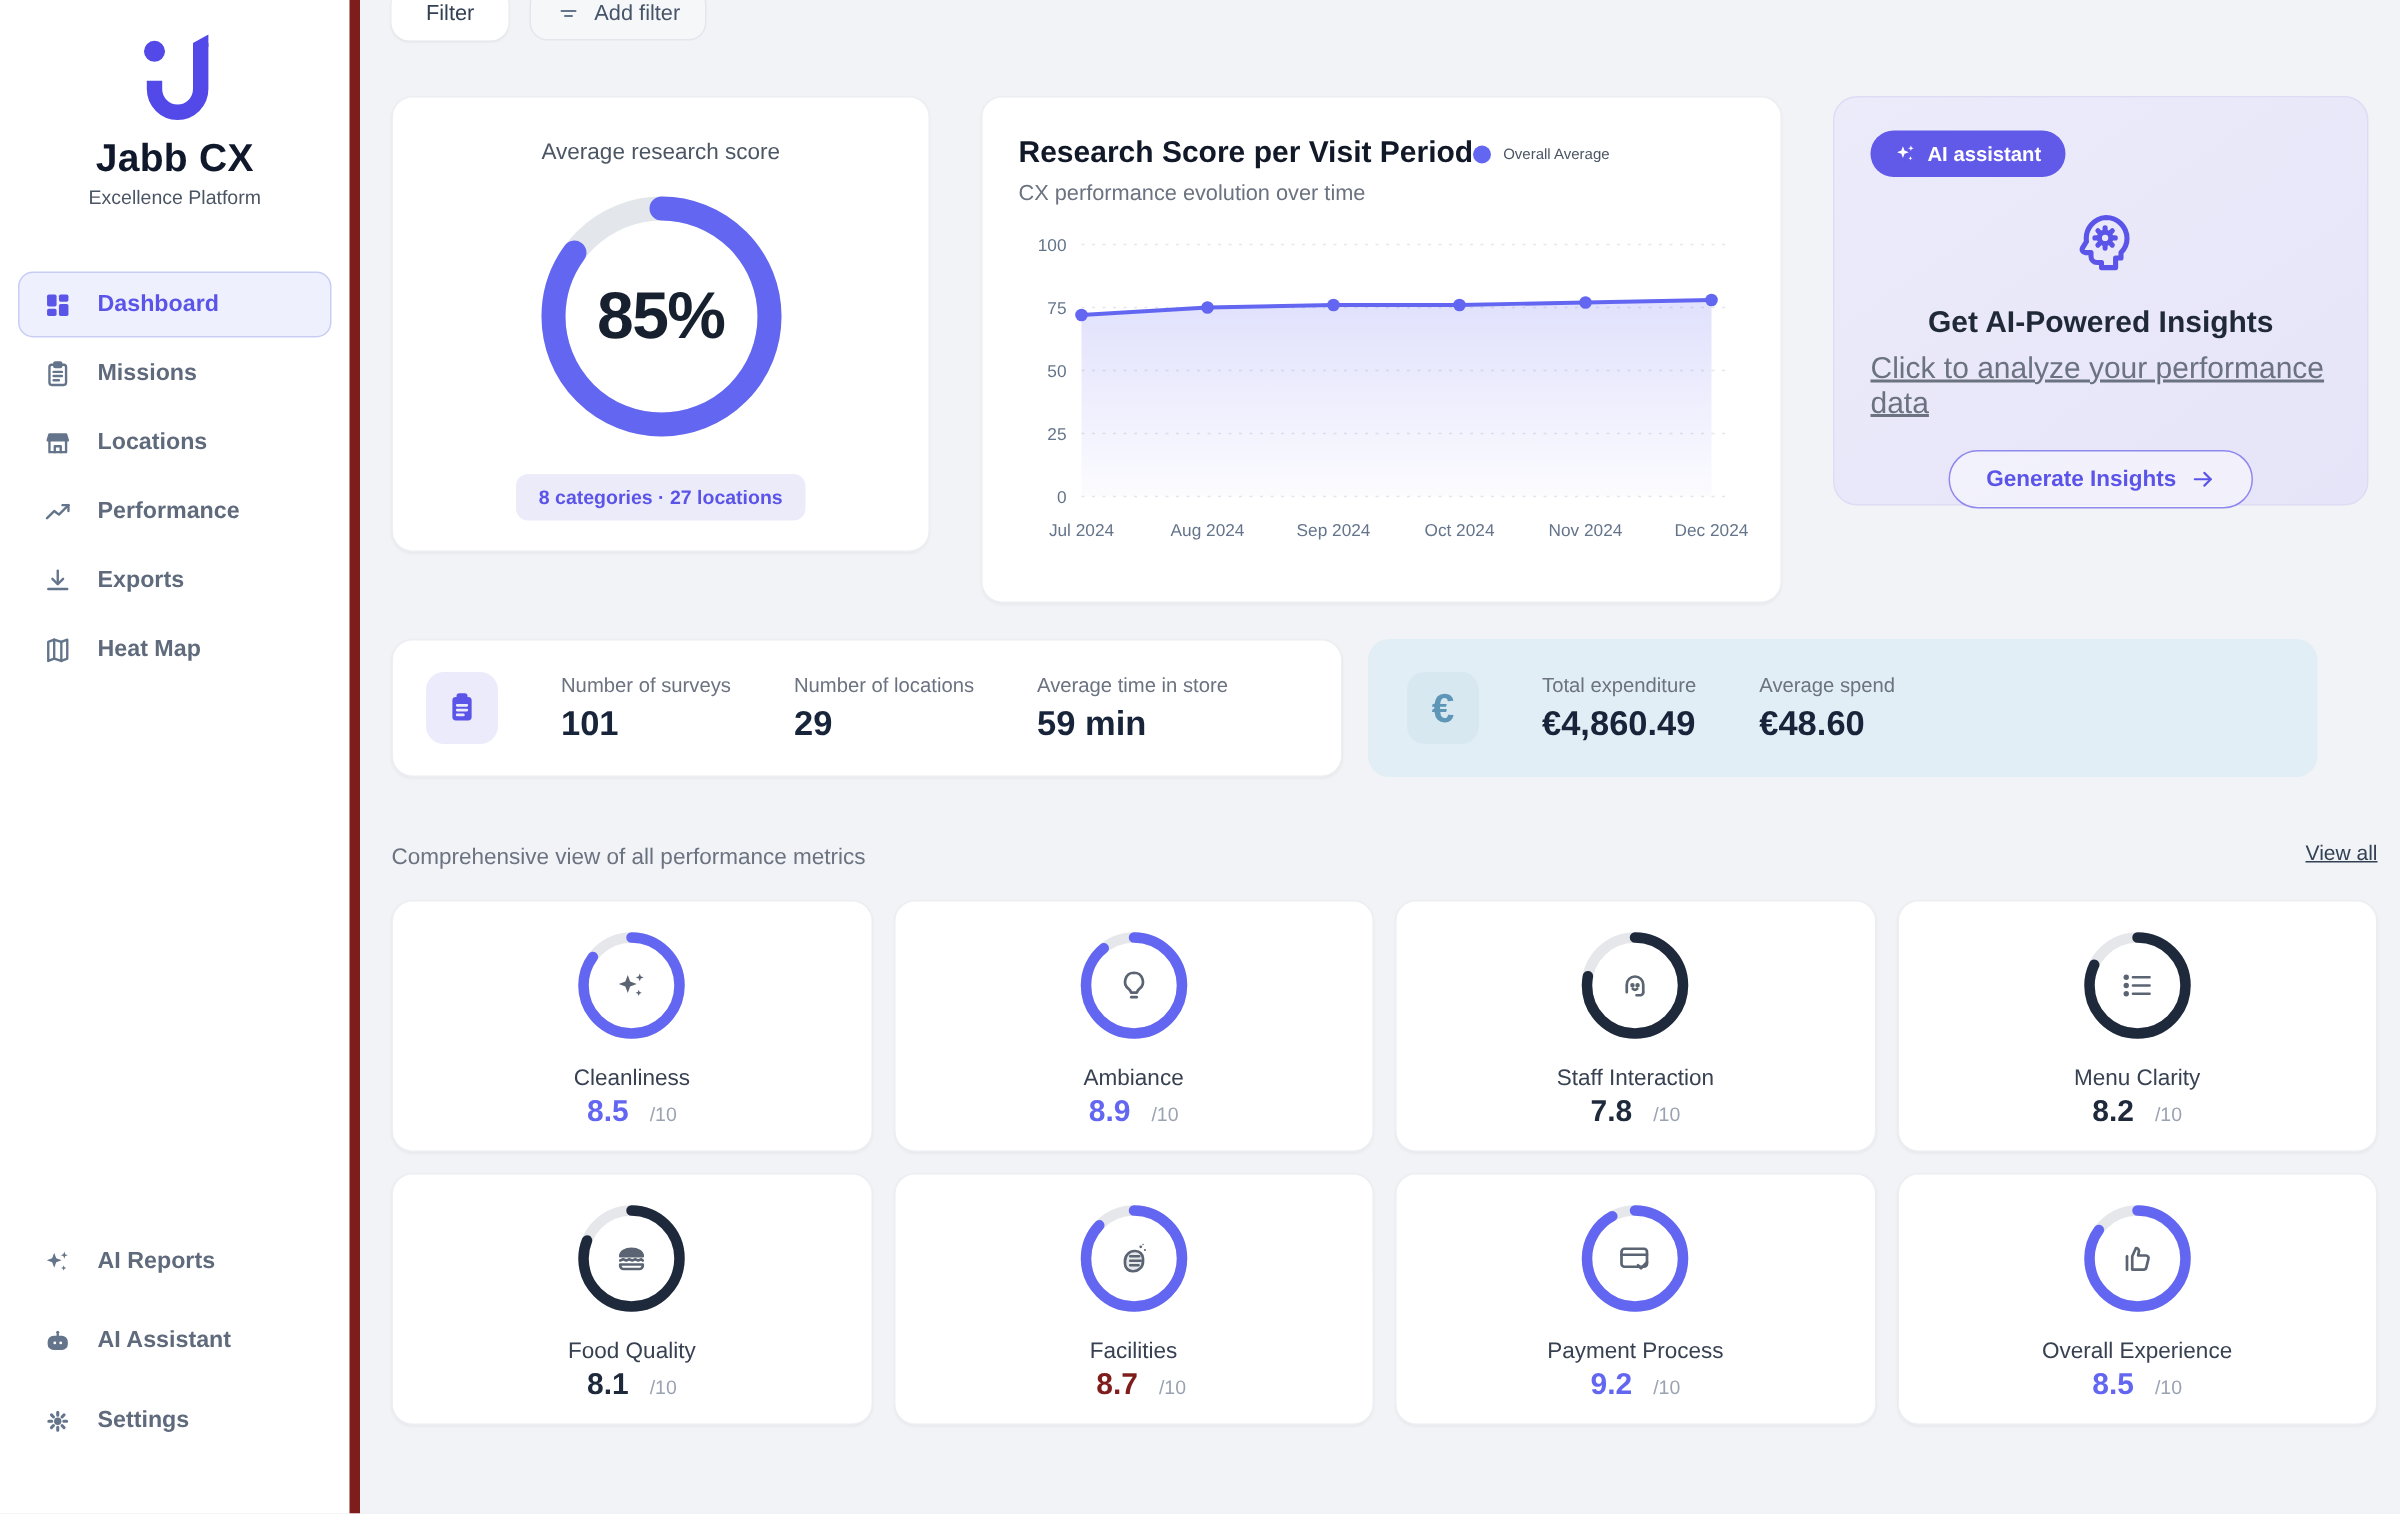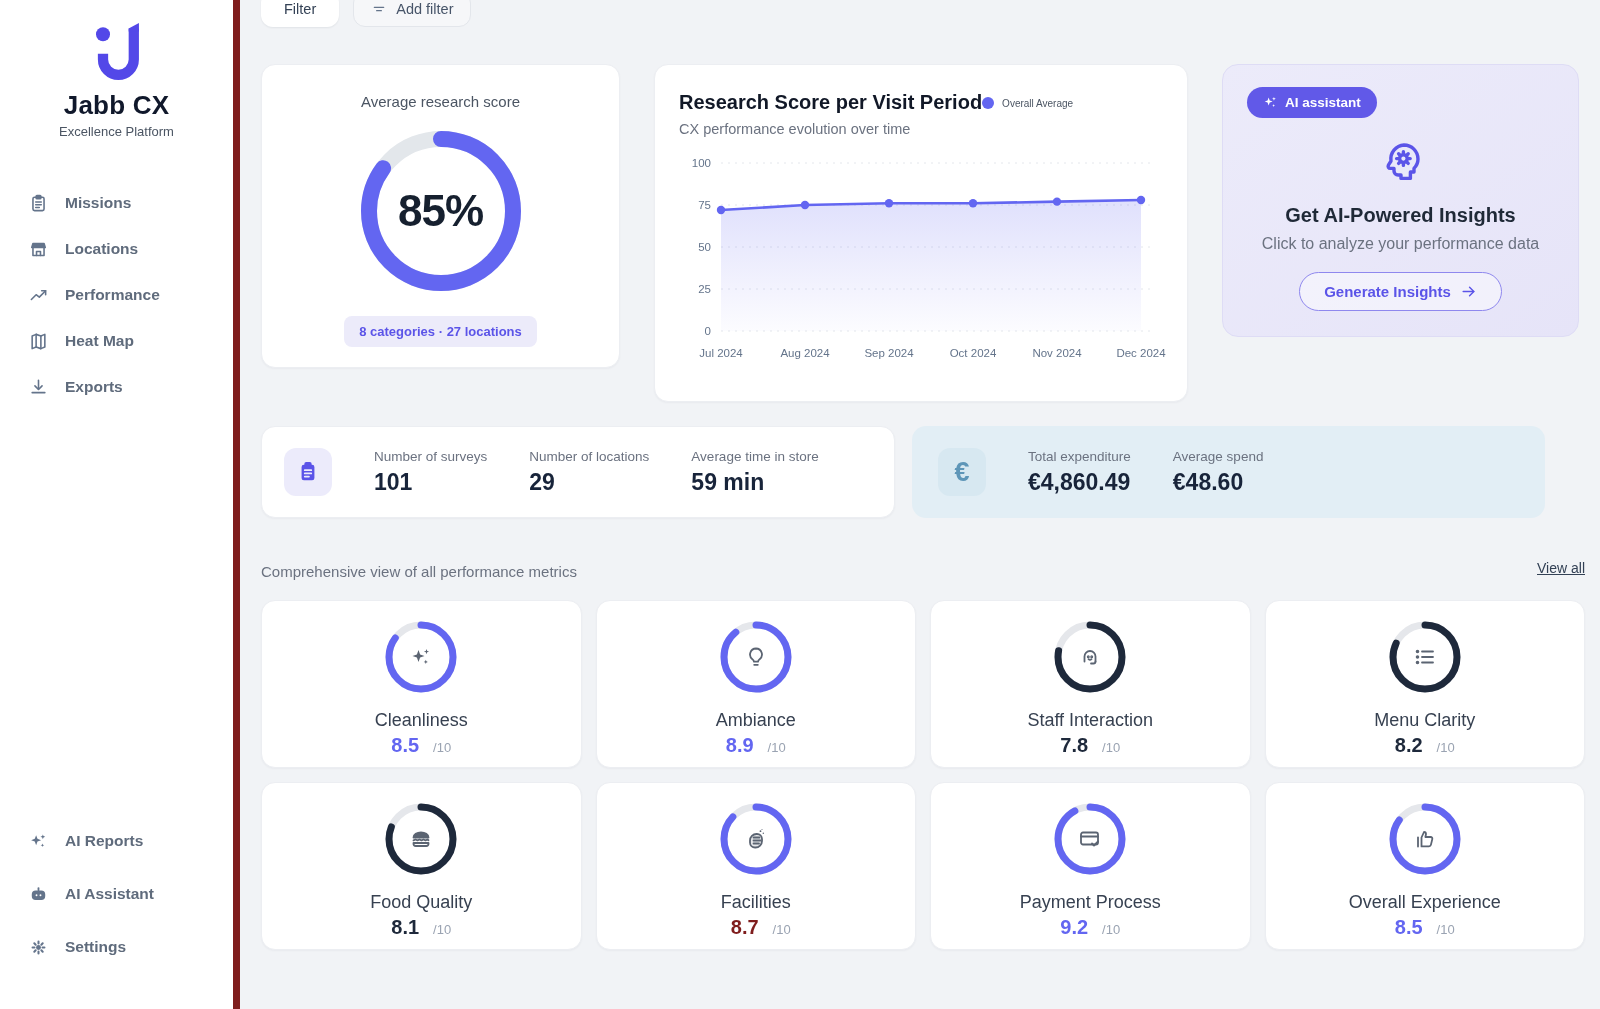--- a/index.html
+++ b/index.html
@@ -41,41 +41,41 @@
   .legend { display:flex; align-items:center; gap:8px; margin-top:6px; }
   .legend-dot { width:12px; height:12px; border-radius:50%; background:#6366F1; }
   .legend-label { font-size:10px; color:#4B5563; }
   #chart-svg { margin-top:14px; overflow:visible; display:block; }
   .tick { font-size:11.5px; fill:#64748B; }
 
   .ai-card { width:357px; height:273px; background:linear-gradient(145deg,#ECEBFA,#E6E4F8); border:1px solid #DEDCF5; border-radius:16px; padding:22px 24px; display:flex; flex-direction:column; align-items:center; }
   .ai-badge { align-self:flex-start; display:flex; align-items:center; gap:7px; background:#6159E8; color:#fff; font-size:13.5px; font-weight:700; padding:8px 16px; border-radius:999px; cursor:pointer; }
   .ai-head-icon { margin-top:22px; color:#5B54E8; }
   .ai-title { font-size:20px; font-weight:700; color:#1F2937; margin-top:16px; }
-  .ai-sub { font-size:16px; color:#6B7280; margin-top:8px; }
+  .ai-sub { font-size:20px; color:#6B7280; margin-top:8px;text-decoration:underline; }
   .ai-btn { margin-top:19px; display:flex; align-items:center; gap:9px; background:rgba(255,255,255,.45); border:1px solid #8F88EE; border-radius:999px; padding:10px 24px; color:#5B54E8; font-size:15px; font-weight:600; font-family:inherit; cursor:pointer; }
 
   .row2 { display:flex; gap:17px; margin-top:24px; }
   .stats-card { width:634px; height:92px; display:flex; align-items:center; gap:42px; padding-left:22px; }
   .icon-box { width:48px; height:48px; border-radius:12px; background:#ECEBFB; color:#5B54E8; display:flex; align-items:center; justify-content:center; flex-shrink:0; }
   .stat-label { font-size:13.5px; color:#6B7280; }
   .stat-value { font-size:23px; font-weight:700; color:#18243A; margin-top:5px; }
   .spend-card { width:633px; height:92px; background:#E2EEF5; border-radius:14px; display:flex; align-items:center; gap:42px; padding-left:26px; }
   .euro-box { width:48px; height:48px; border-radius:12px; background:#D7E8F1; color:#5E96B8; display:flex; align-items:center; justify-content:center; font-size:27px; font-weight:600; flex-shrink:0; }
 
   .section-head { display:flex; justify-content:space-between; align-items:flex-end; margin-top:37px; }
   .section-title { font-size:24px; font-weight:700; color:#111827; letter-spacing:-.2px; }
   .section-sub { font-size:15px; color:#6B7280; margin-top:8px; }
   .view-all { font-size:14px; color:#334155; text-decoration:underline; cursor:pointer; margin-bottom:4px; }
 
   .cat-grid { display:grid; grid-template-columns:repeat(4,1fr); gap:14px; margin-top:20px; }
   .cat-card { height:168px; display:flex; flex-direction:column; align-items:center; padding-top:18px; cursor:pointer; }
   .cat-ring { position:relative; width:76px; height:76px; }
   .cat-ring .cicon { position:absolute; inset:0; display:flex; align-items:center; justify-content:center; color:#5B6472; }
-  .cat-name { margin-top:15px; font-size:18px; color:#374151; font-weight:500; }
+  .cat-name { margin-top:15px; font-size:15px; color:#374151; font-weight:500; }
   .score-row { margin-top:3px; display:flex; align-items:baseline; }
   .score-val { font-size:20px; font-weight:700; }
   .cat-max { font-size:13px; color:#9AA3B2; font-weight:500;padding-left:14px; }
 
   svg.ic { display:block; }
 </style>
 </head>
 <body>
 
 <div id="app">
@@ -85,20 +85,31 @@
       <svg class="ic" width="56" height="62" viewBox="0 0 60 66">
         <circle cx="15" cy="15" r="7.5" fill="#5348E8"></circle>
         <path d="M15 36 v6 a16.5 16.5 0 0 0 33 0 V9" fill="none" stroke="#5348E8" stroke-width="11" stroke-linecap="butt"></path>
         <path d="M42.5 9 L53.5 3 L53.5 12 L42.5 12 Z" fill="#5348E8"></path>
       </svg>
     </div>
     <div class="brand-name">Jabb CX</div>
     <div class="brand-tagline">Excellence Platform</div>
 
     <nav class="nav">
+      <div class="nav-item active">
+        <span class="nicon">
+          <svg class="ic" width="19" height="19" viewBox="0 0 24 24" fill="currentColor">
+              <rect x="3" y="3" width="8" height="10" rx="1.5"></rect>
+              <rect x="13" y="3" width="8" height="6" rx="1.5"></rect>
+              <rect x="3" y="15" width="8" height="6" rx="1.5"></rect>
+              <rect x="13" y="11" width="8" height="10" rx="1.5"></rect>
+            </svg>
+        </span>
+        <span>Dashboard</span>
+      </div>
       <div class="nav-item">
         <span class="nicon">
           <svg class="ic" width="19" height="19" viewBox="0 0 24 24" fill="none" stroke="currentColor" stroke-width="2" stroke-linecap="round" stroke-linejoin="round">
               <rect x="5" y="4" width="14" height="17" rx="2"></rect>
               <rect x="9" y="2" width="6" height="4" rx="1" fill="currentColor"></rect>
               <path d="M8.5 10h7M8.5 13.5h7M8.5 17h4.5"></path>
             </svg>
         </span>
         <span>Missions</span>
       </div>
@@ -117,35 +128,35 @@
           <svg class="ic" width="19" height="19" viewBox="0 0 24 24" fill="none" stroke="currentColor" stroke-width="2" stroke-linecap="round" stroke-linejoin="round">
               <path d="M3 17l6-6 4 3 8-8"></path>
               <path d="M16 6h5v5"></path>
             </svg>
         </span>
         <span>Performance</span>
       </div>
       <div class="nav-item">
         <span class="nicon">
           <svg class="ic" width="19" height="19" viewBox="0 0 24 24" fill="none" stroke="currentColor" stroke-width="2" stroke-linecap="round" stroke-linejoin="round">
-              <path d="M9 3 4 5v16l5-2 6 2 5-2V3l-5 2-6-2z"></path>
-              <path d="M9 3v16M15 5v16"></path>
-            </svg>
-        </span>
-        <span>Heat Map</span>
-      </div>
-      <div class="nav-item">
-        <span class="nicon">
-          <svg class="ic" width="19" height="19" viewBox="0 0 24 24" fill="none" stroke="currentColor" stroke-width="2" stroke-linecap="round" stroke-linejoin="round">
               <path d="M12 3v11"></path>
               <path d="M7.5 10 12 14.5 16.5 10"></path>
               <path d="M4 18.5h16"></path>
             </svg>
         </span>
         <span>Exports</span>
+      </div>
+      <div class="nav-item">
+        <span class="nicon">
+          <svg class="ic" width="19" height="19" viewBox="0 0 24 24" fill="none" stroke="currentColor" stroke-width="2" stroke-linecap="round" stroke-linejoin="round">
+              <path d="M9 3 4 5v16l5-2 6 2 5-2V3l-5 2-6-2z"></path>
+              <path d="M9 3v16M15 5v16"></path>
+            </svg>
+        </span>
+        <span>Heat Map</span>
       </div>
     </nav>
 
     <div class="nav-footer">
       <div class="nav-item">
         <span class="nicon">
           <svg class="ic" width="19" height="19" viewBox="0 0 24 24" fill="currentColor">
               <path d="M9 4l1.7 4.6L15.3 10.3 10.7 12 9 16.6 7.3 12 2.7 10.3 7.3 8.6z"></path>
               <path d="M17.5 3l.8 2.2 2.2.8-2.2.8-.8 2.2-.8-2.2-2.2-.8 2.2-.8z"></path>
               <path d="M17 14.5l.6 1.7 1.7.6-1.7.6-.6 1.7-.6-1.7-1.7-.6 1.7-.6z"></path>

